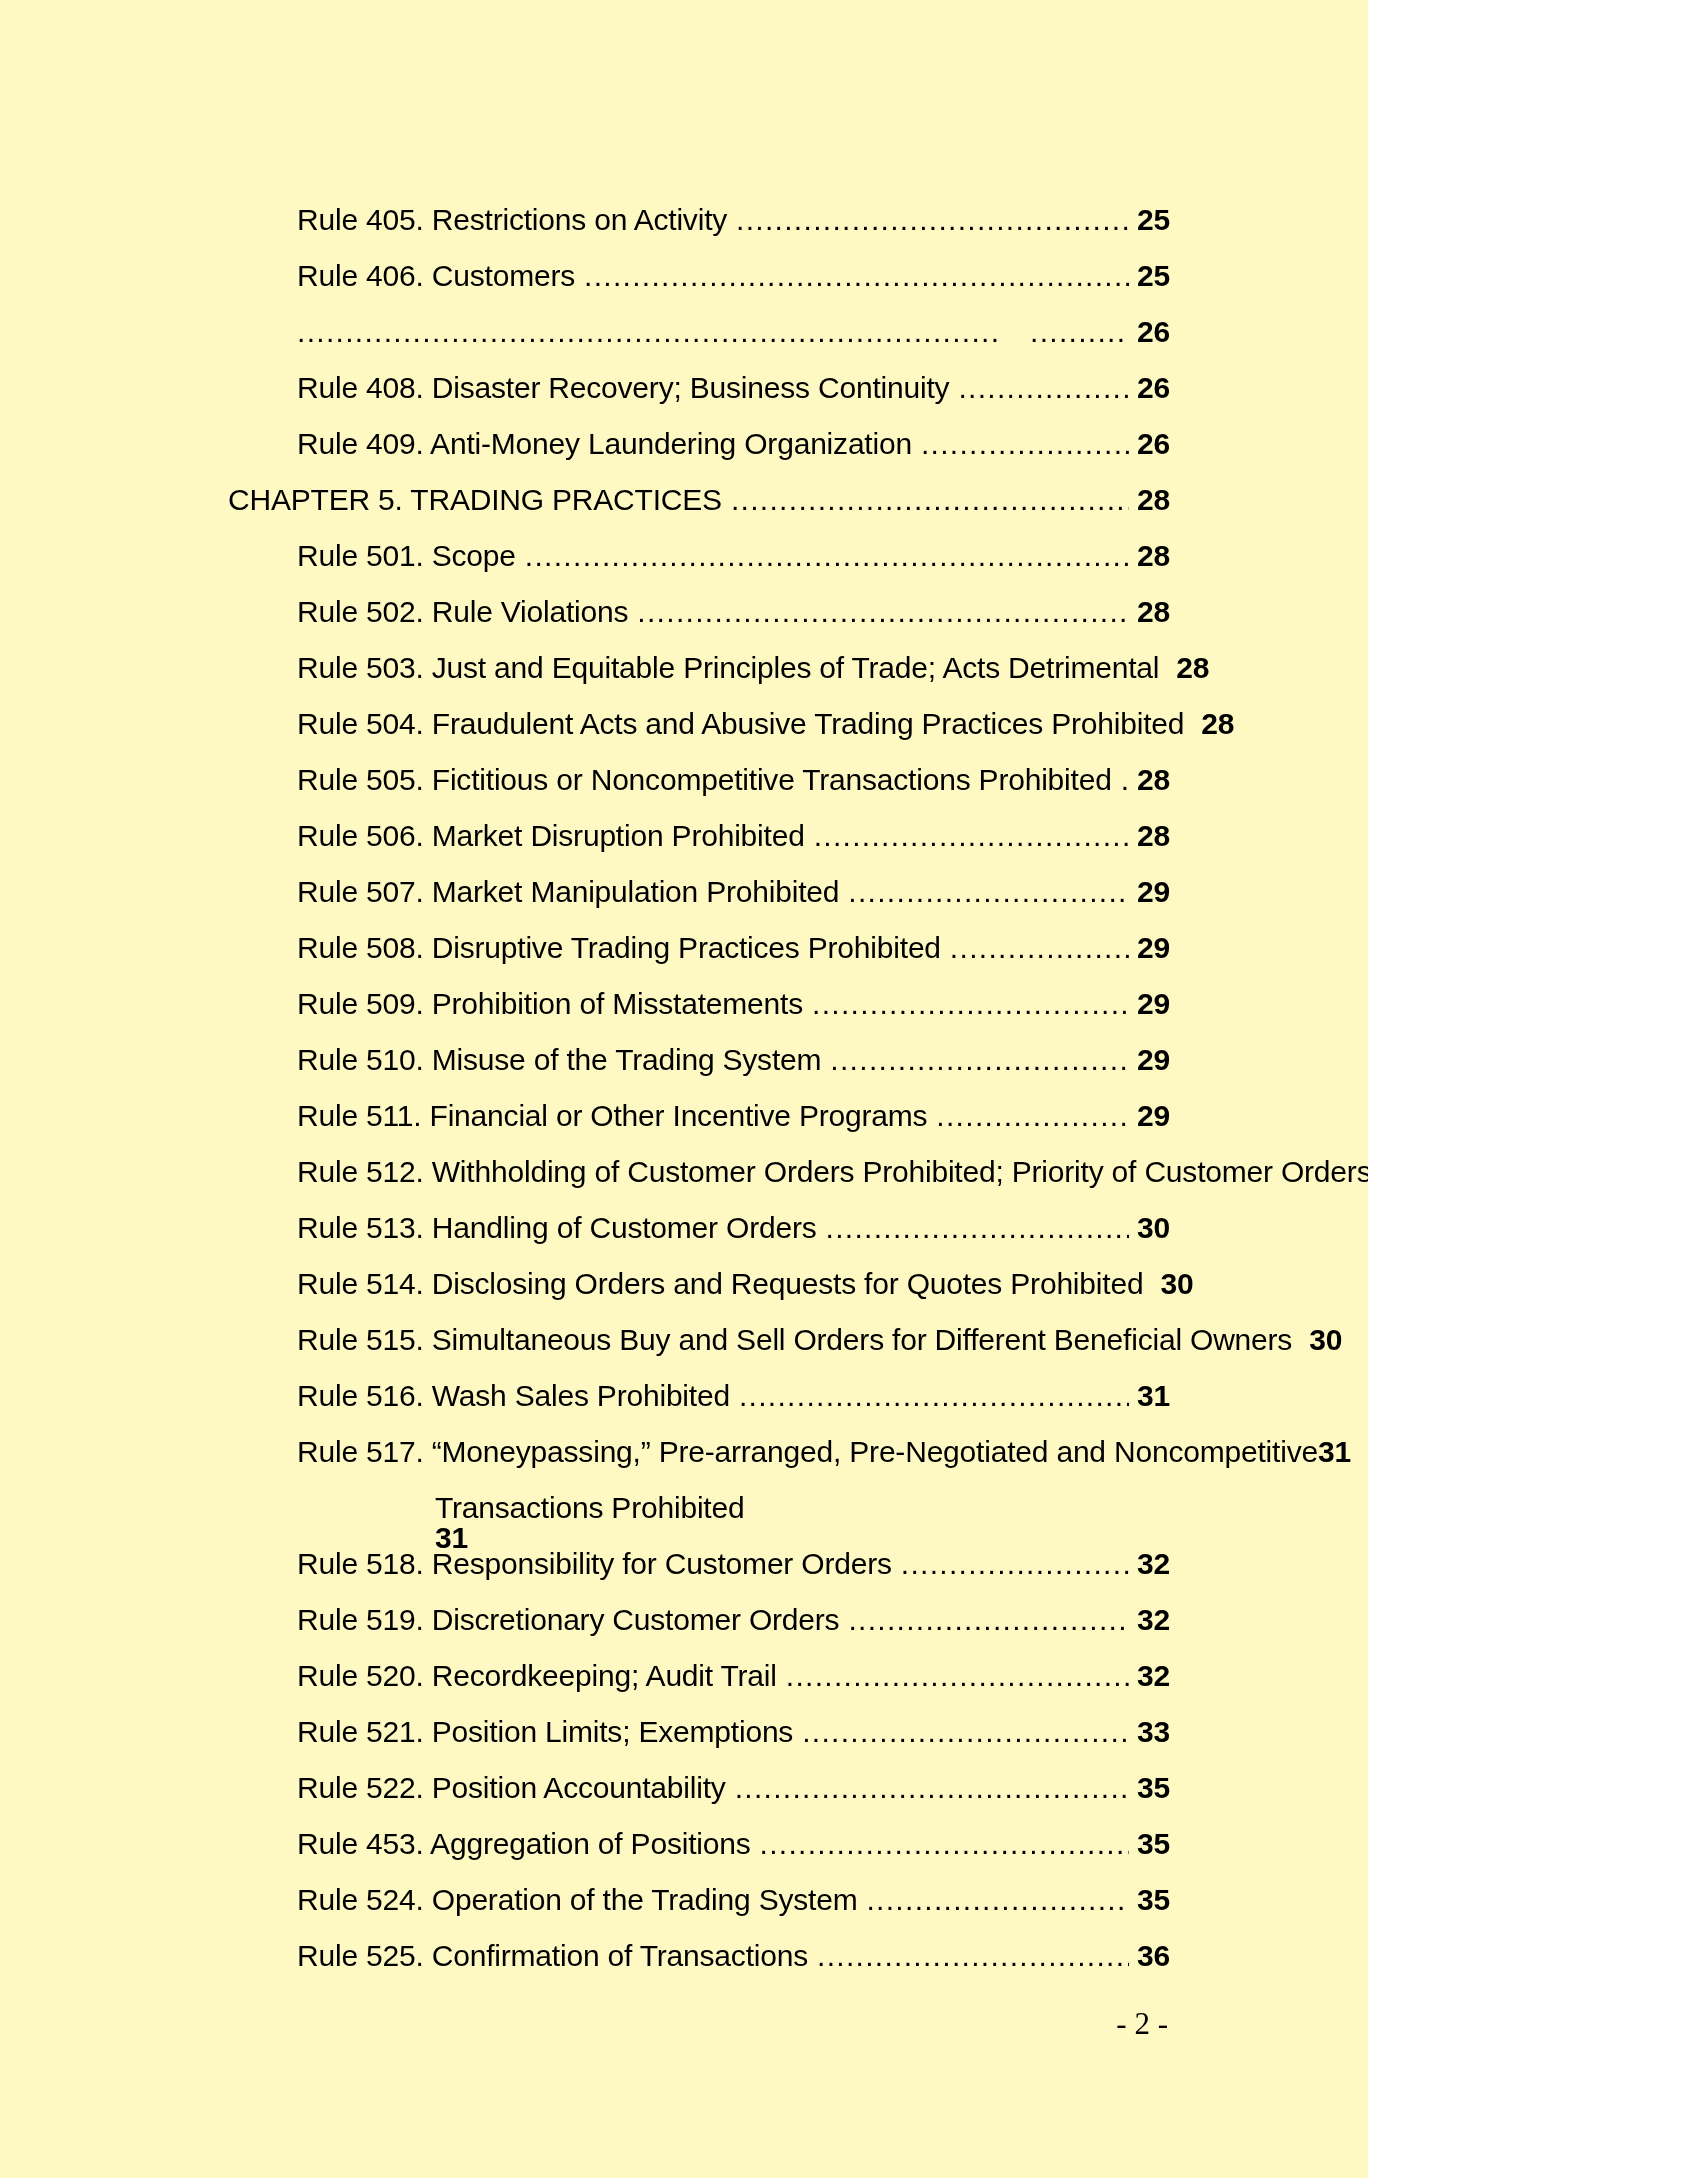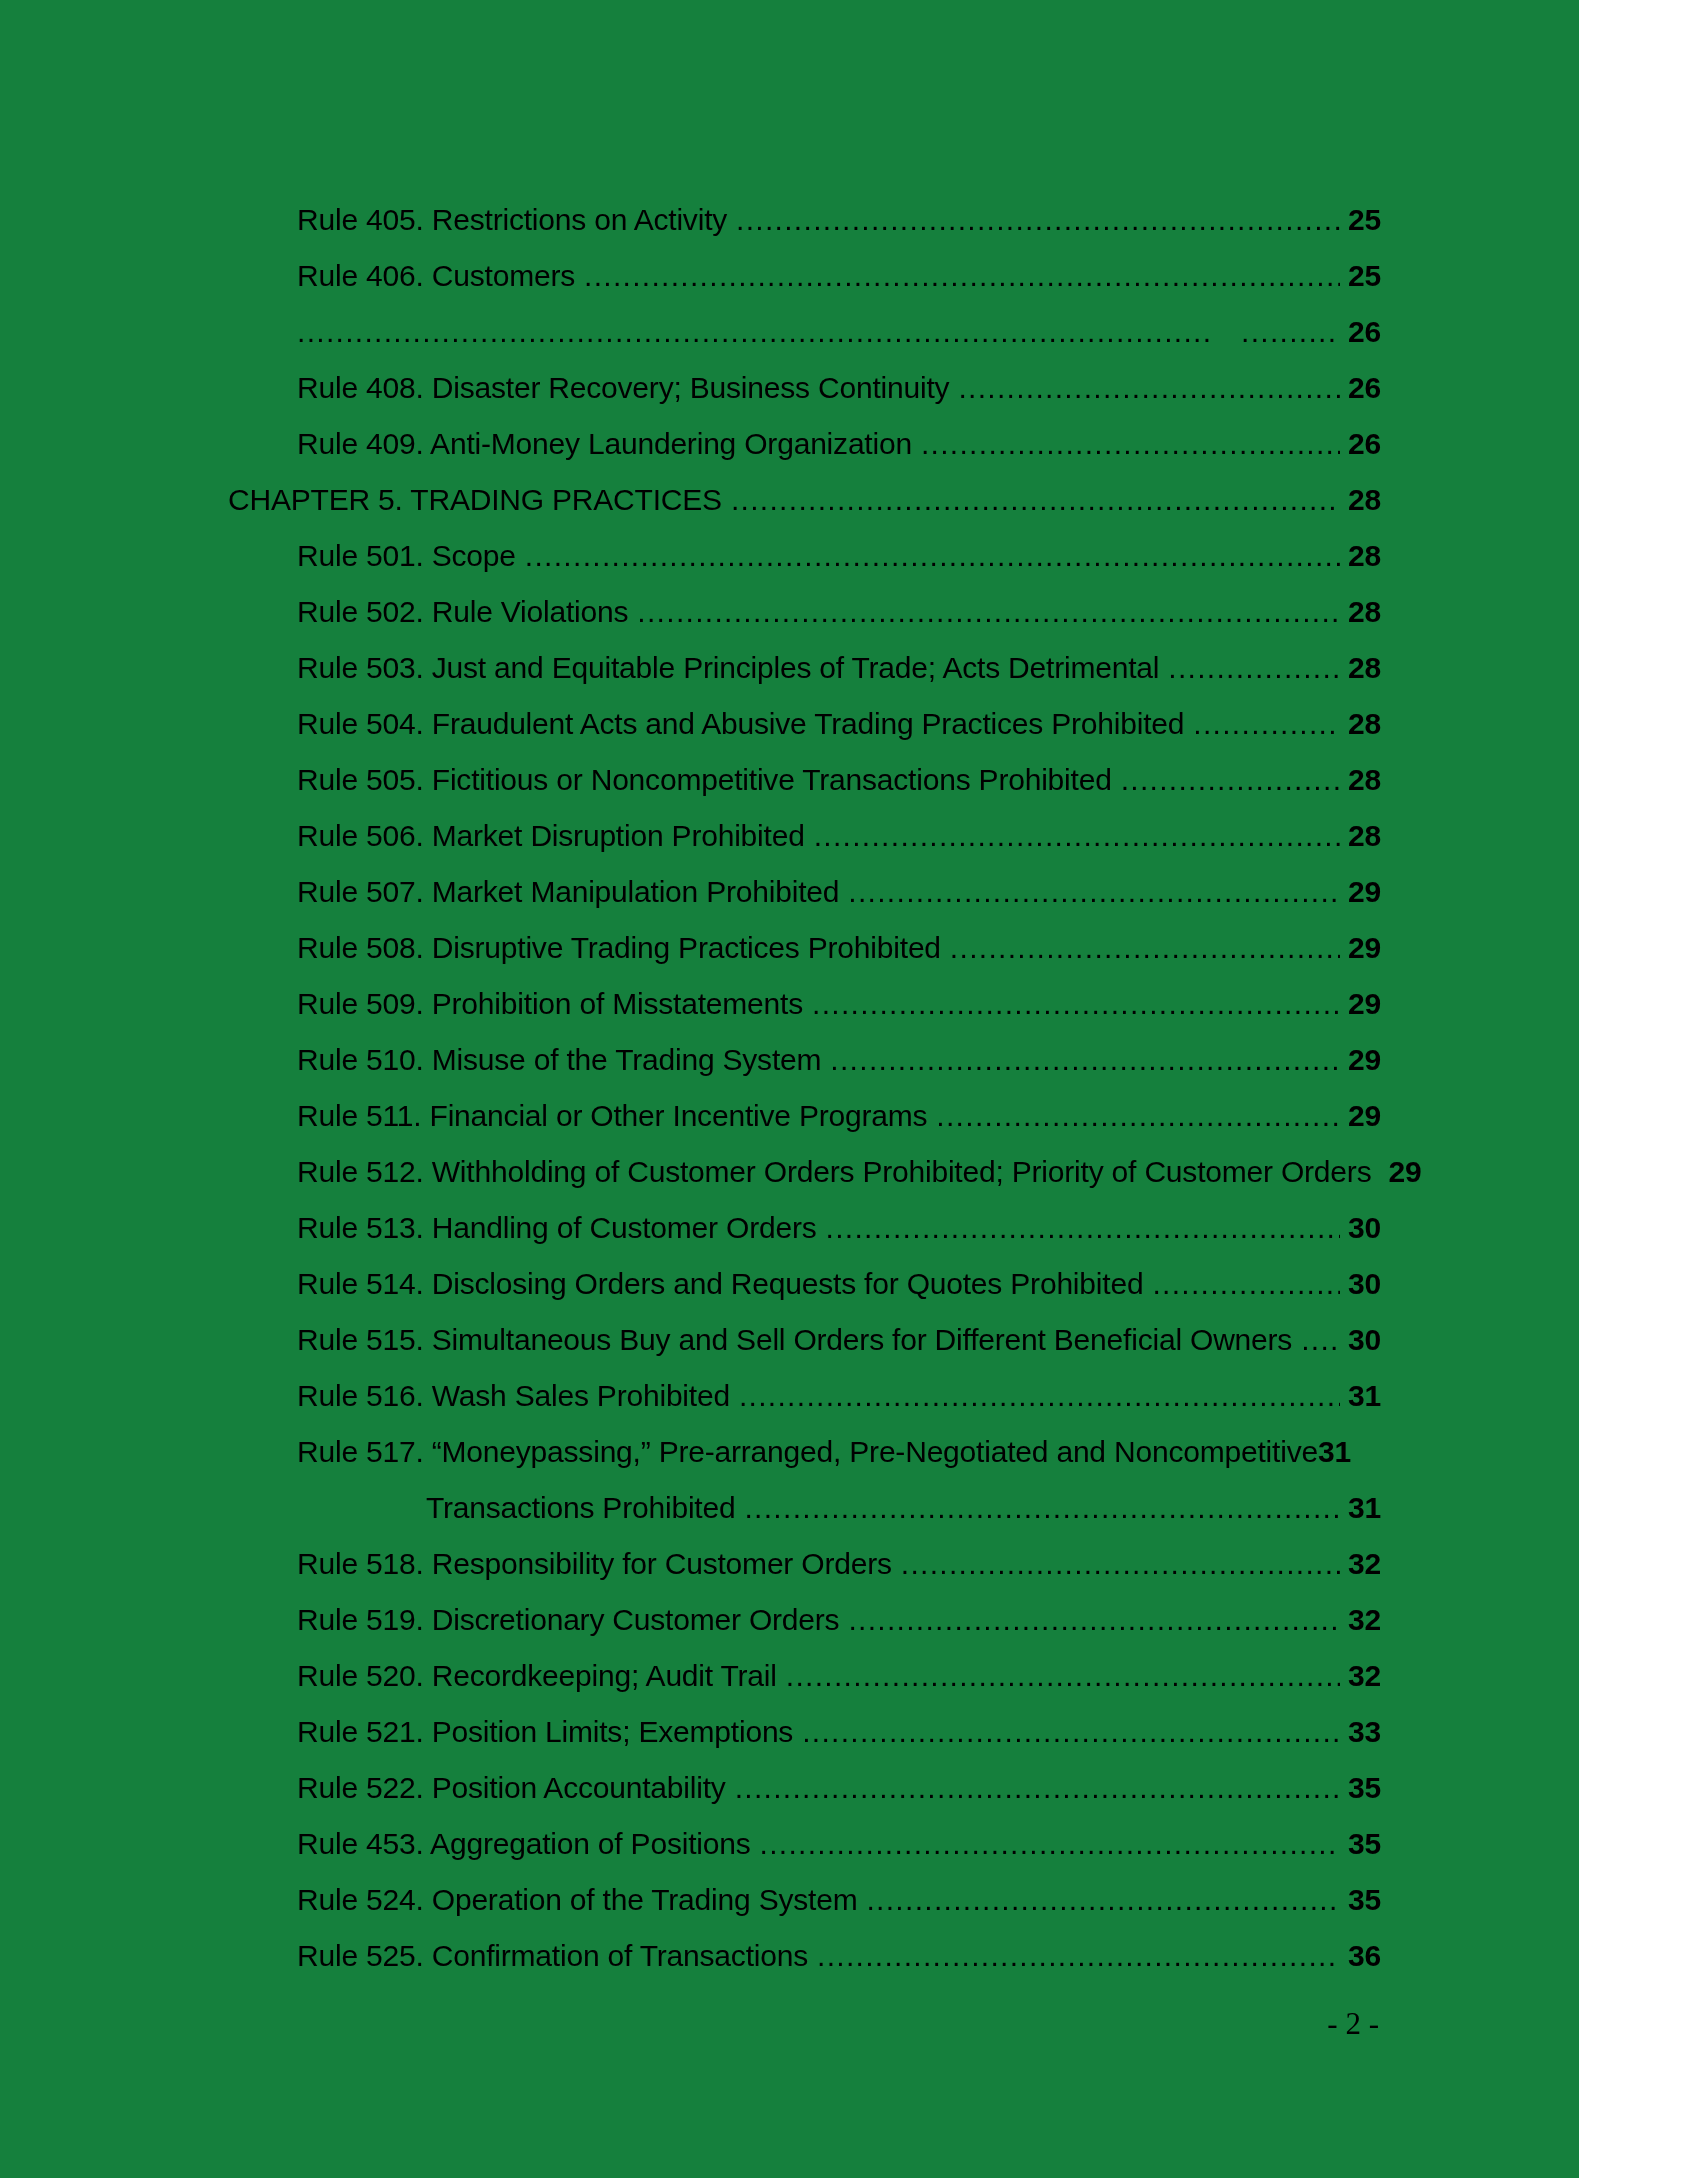--- a/index.html
+++ b/index.html
@@ -1,40 +1,41 @@
 <!DOCTYPE html>
 <html><head>
 <meta charset="utf-8">
 <style>
   html,body{margin:0;padding:0;background:#ffffff;}
   .page{
     position:relative;
-    width:1579px;height:2178px;
-    background:#15803d;
+    width:1331px;height:2178px;
+    background:#fef9c3;
     font-family:"Liberation Sans","DejaVu Sans",sans-serif;
     color:#000000;
     overflow:hidden;
+    padding-left:37px;
   }
   .toc{
     position:absolute;
     top:205px;left:0;right:0;
   }
   .toc-row{
     display:flex;
     align-items:baseline;
     height:56px;
     margin-right:198px;
     font-size:30px;
     line-height:1;
     letter-spacing:-0.2px;
     white-space:nowrap;
   }
   .toc-row.rule, .toc-row.rule-splitdots, .toc-row.rule-nodots{ margin-left:297px; }
   .toc-row.chapter{ margin-left:228px; }
-  .toc-row.continuation{ margin-left:426px; }
+  .toc-row.continuation{ margin-left:426px;flex-direction:column; }
   .label{ flex:0 0 auto; }
   .dots{
     flex:1 1 auto;
     min-width:0;
     overflow:hidden;
     white-space:nowrap;
     letter-spacing:1.3px;
     margin-left:9px;
     margin-right:8px;
   }

